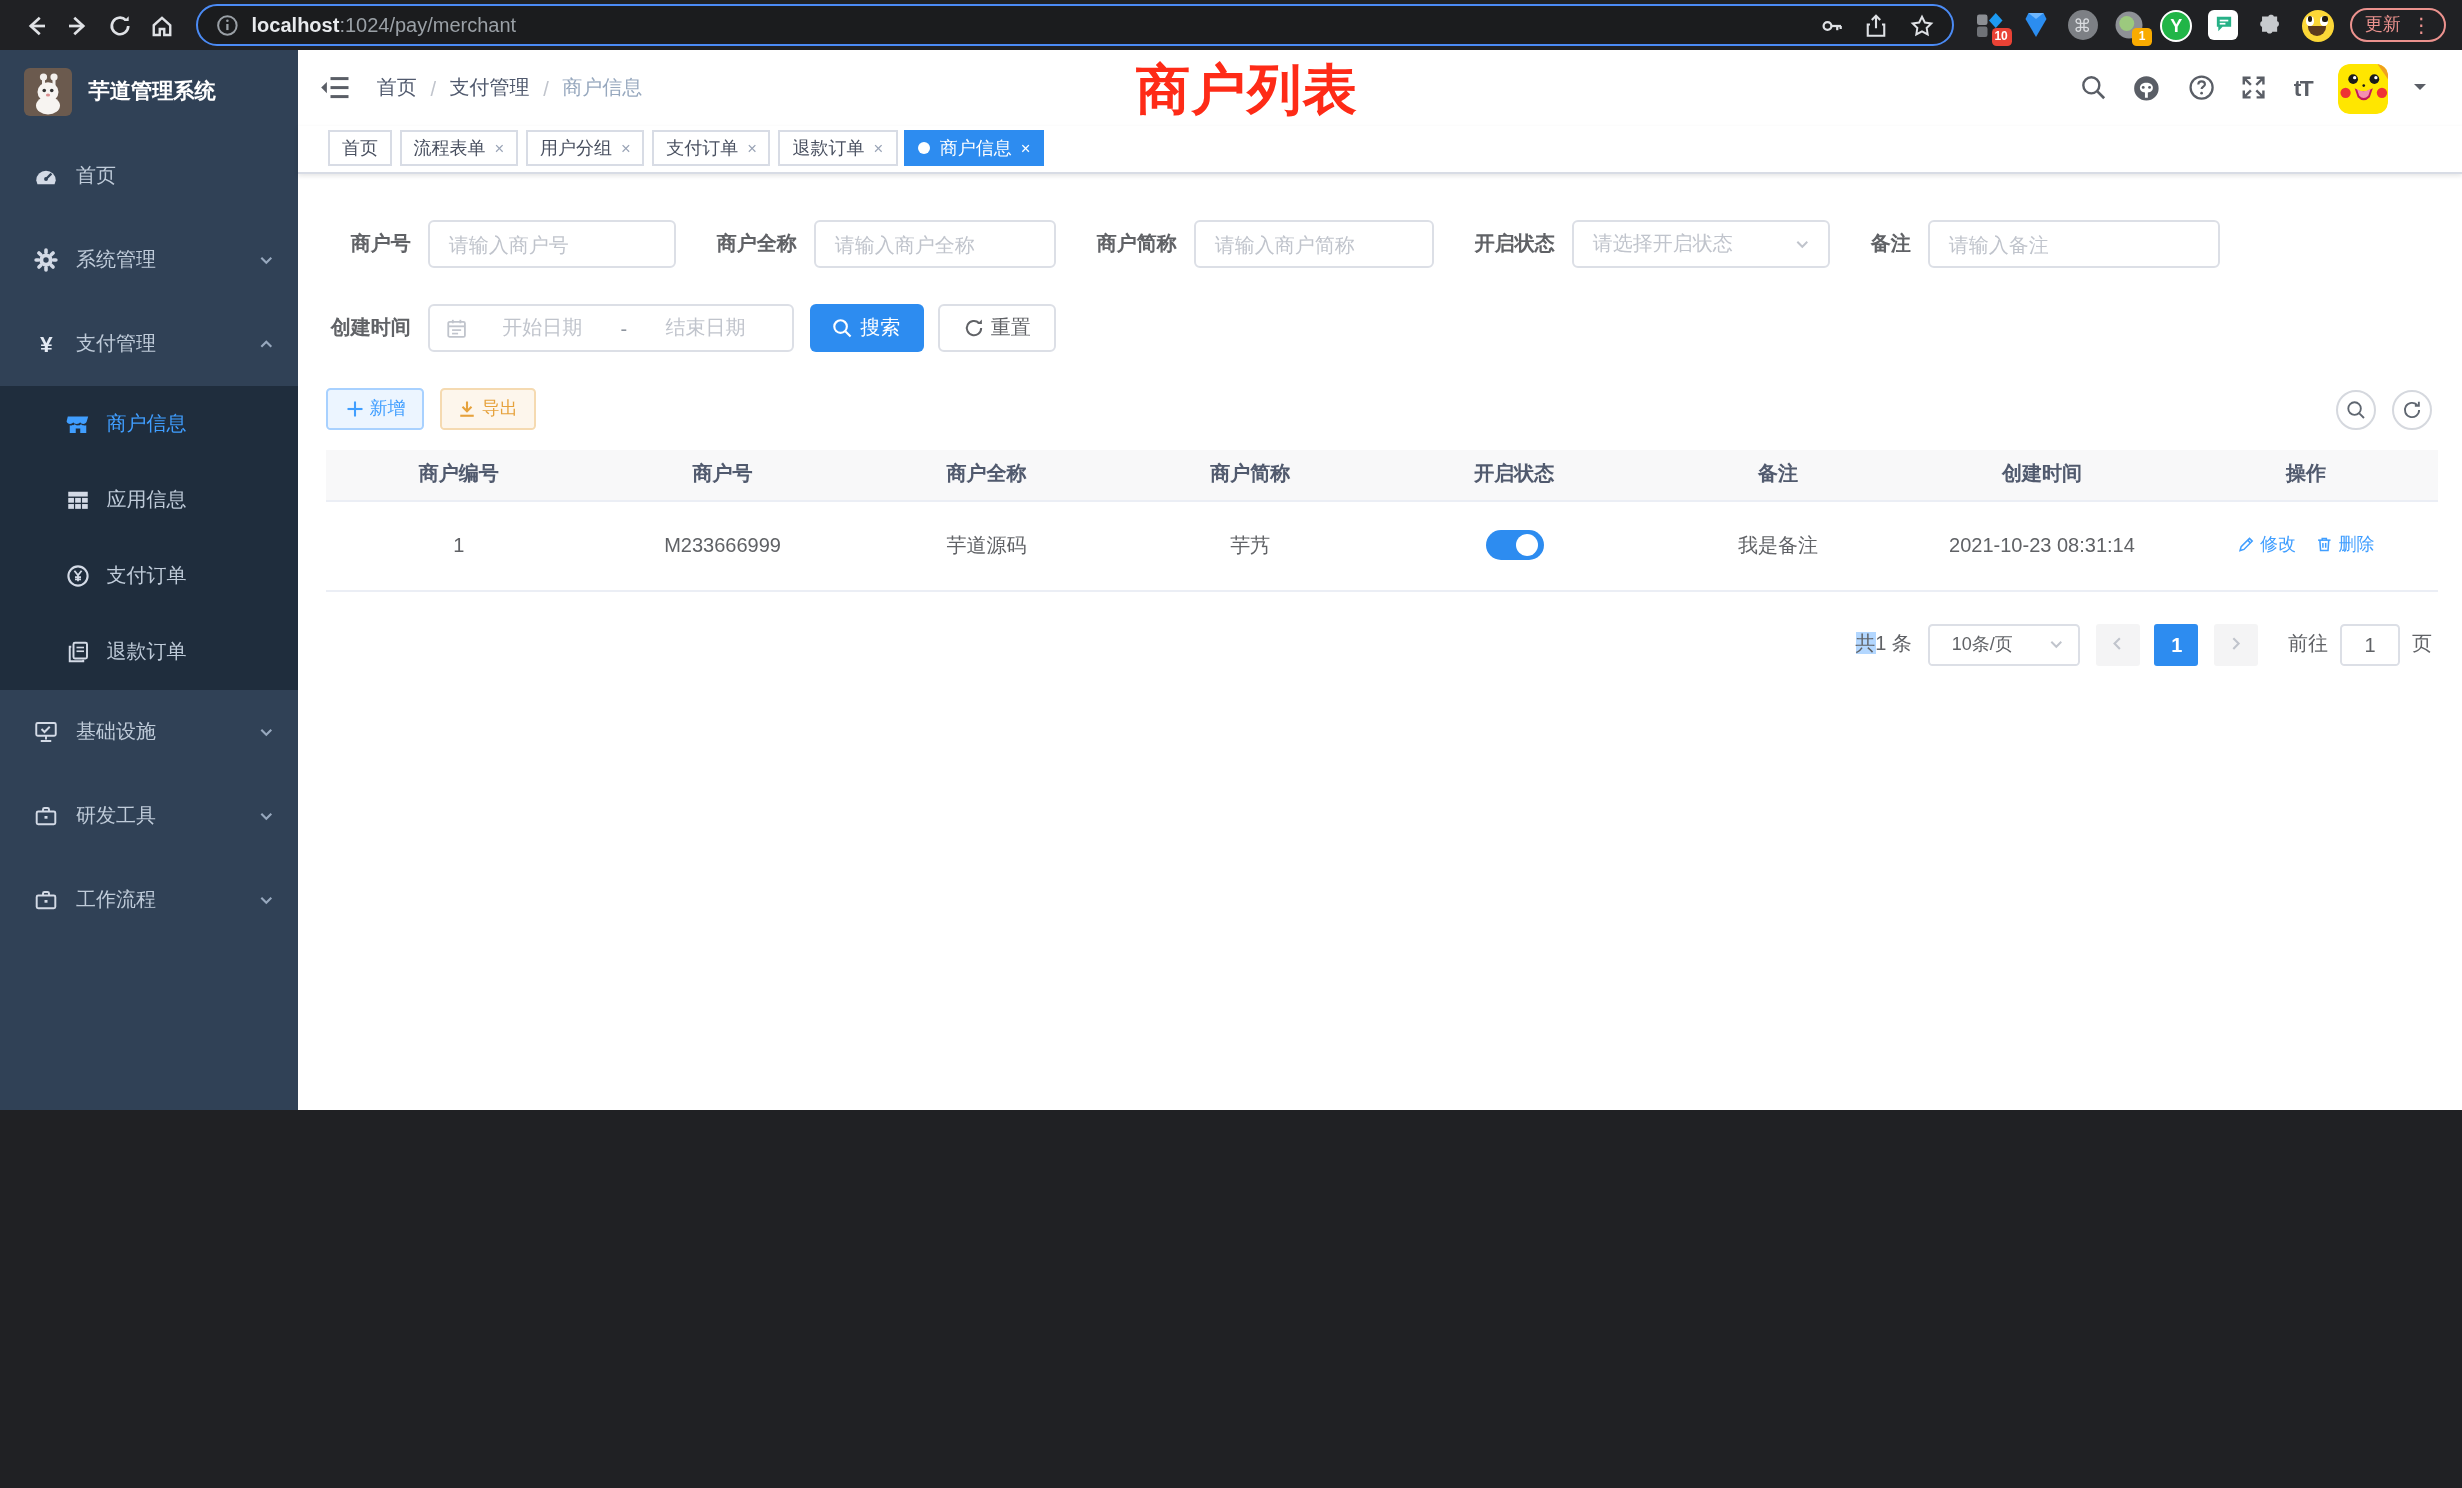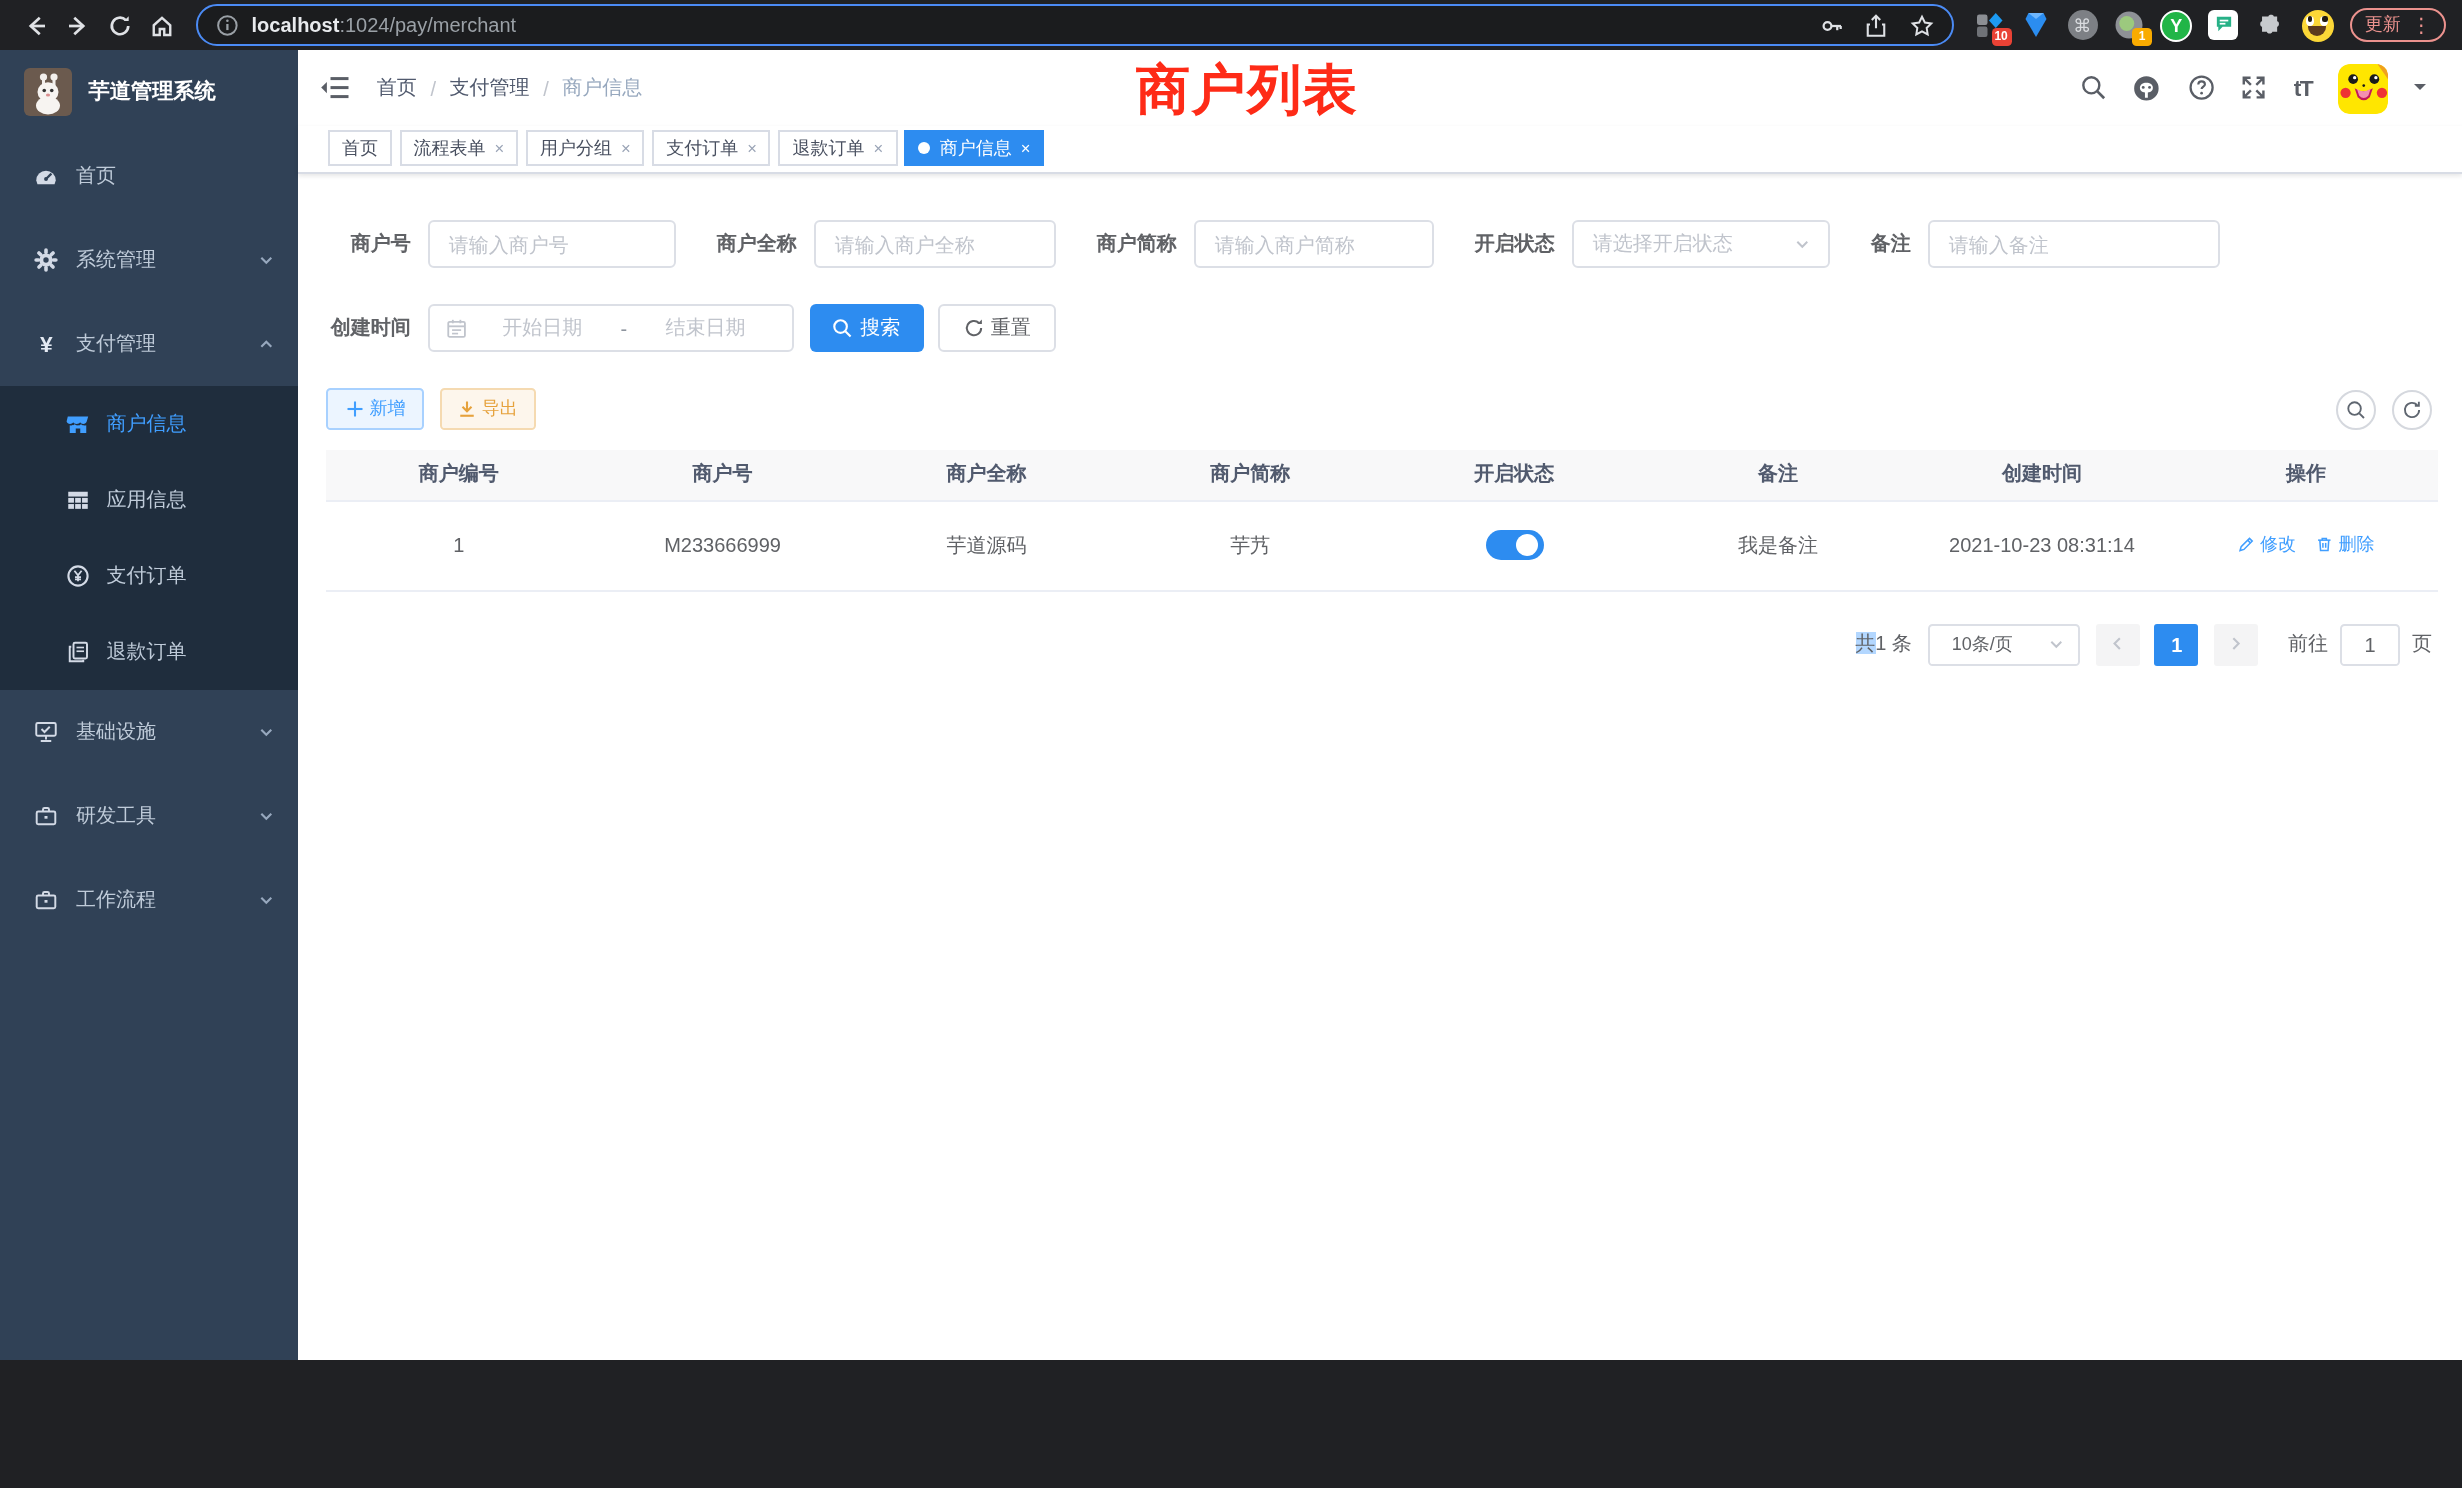--- a/index.html
+++ b/index.html
@@ -1,17 +1,17 @@
 <!DOCTYPE html>
 <html style="font-size:12px"><head>
 <meta charset="utf-8">
 <style>
   * { margin:0; padding:0; box-sizing:border-box; }
   body { font-family:"Liberation Sans","DejaVu Sans",sans-serif; background:#202124; }
-  .viewport { width:2462px; height:1360px; overflow:hidden; position:relative; background:#fff; }
+  .viewport { width:2462px; height:1110px; overflow:hidden; position:relative; background:#fff; }
   .scale { width:1231px; height:744px; transform:scale(2); transform-origin:0 0; display:flex; flex-direction:column; }
 
   
   .browser { height:25px; background:#202124; display:flex; align-items:center; padding:0 7.6px; flex:0 0 auto; }
   .nav-ic { width:21px; height:21px; display:flex; align-items:center; justify-content:center; color:#dfe1e5; flex:0 0 auto; cursor:pointer; }
   .omnibox { flex:1 1 auto; height:20.5px; margin-left:6px; border:1.5px solid #4b8bf5; border-radius:11.4px; background:#1b1c1e; display:flex; align-items:center; padding:0 9px; min-width:0; }
   .omnibox .url { font-size:10px; margin-left:6.8px; white-space:nowrap; overflow:hidden; }
   .url-host { color:#e8eaed; font-weight:700; }
   .url-path { color:#9aa0a6; }
   .omni-right { margin-left:auto; display:flex; align-items:center; gap:10.6px; color:#dfe1e5; }

